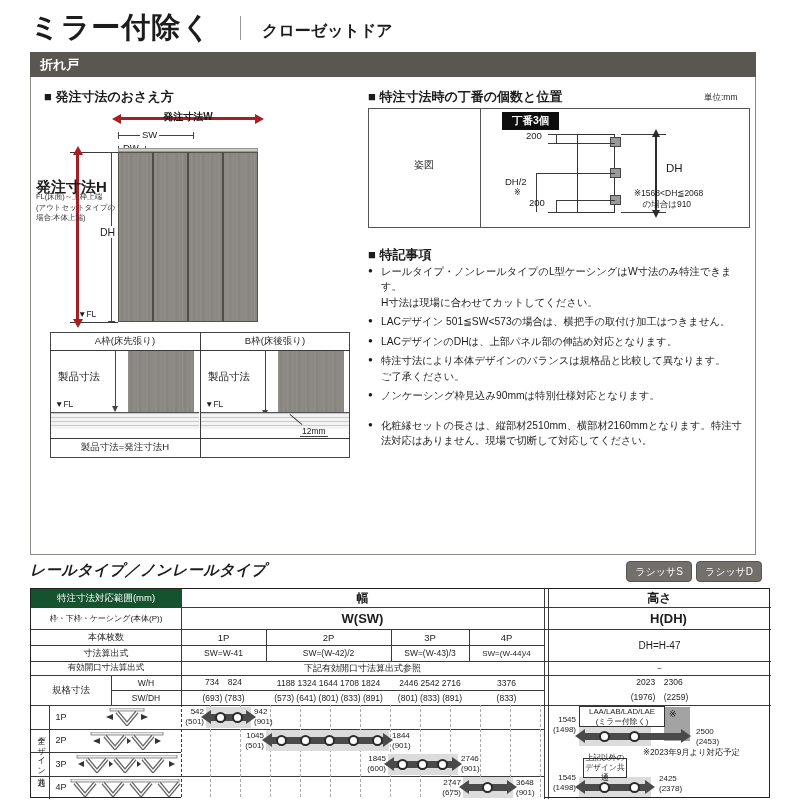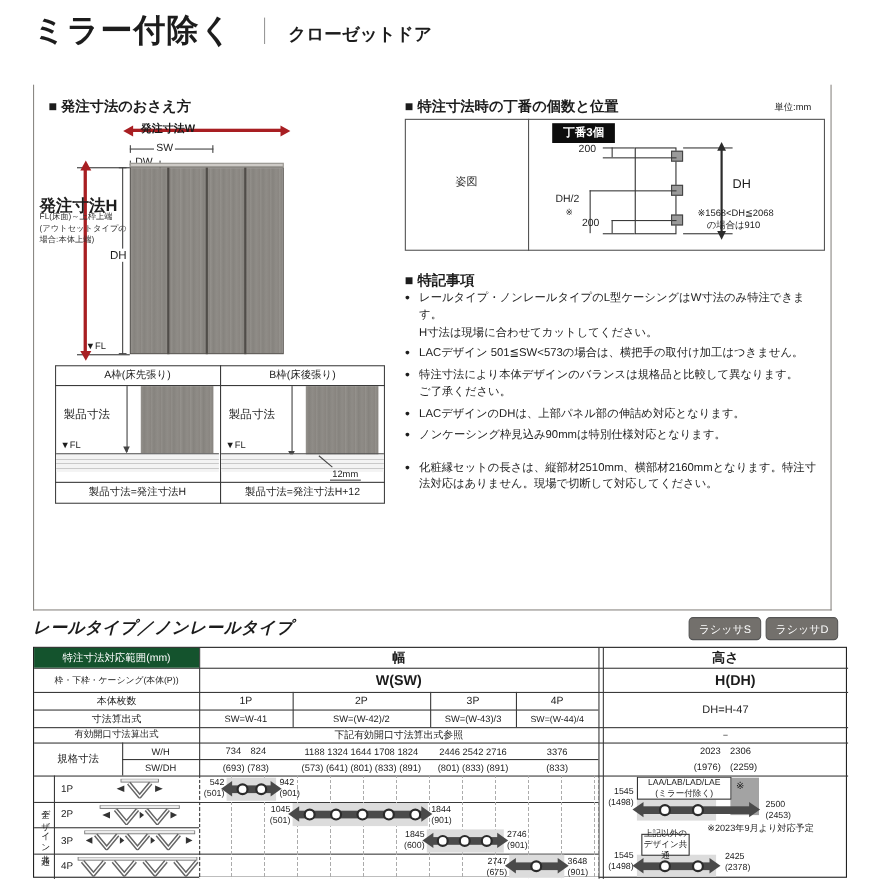--- a/index.html
+++ b/index.html
@@ -49,27 +49,29 @@
 </style>
 </head>
 <body>
 
 <div id="page">
 
   <div class="abs" style="left:30px;top:8px;font-size:29px;font-weight:bold;letter-spacing:1px;">ミラー付除く</div>
   <div class="abs" style="left:240px;top:16px;width:1px;height:24px;background:#999;"></div>
   <div class="abs" style="left:262px;top:21px;font-size:16px;font-weight:bold;">クローゼットドア</div>
 
+  <div class="abs" style="left:30px;top:52px;width:726px;height:25px;background:#5a5651;color:#fff;
+       font-size:13px;font-weight:bold;line-height:25px;padding-left:10px;box-sizing:border-box;">折れ戸</div>
 
   <div class="abs" style="left:30px;top:77px;width:726px;height:478px;border:1.5px solid #8b8884;border-top:0;box-sizing:border-box;"></div>
 
   <div class="abs" style="left:44px;top:88px;font-size:13px;font-weight:bold;">■ 発注寸法のおさえ方</div>
 
   <div class="ra-h" style="left:120px;top:117px;width:136px;"></div>
-  <div class="abs" style="left:128px;top:110px;width:120px;font-size:10px;font-weight:bold;">発注寸法W</div>
+  <div class="abs" style="left:128px;top:110px;width:120px;text-align:center;font-size:10px;font-weight:bold;">発注寸法W</div>
 
   <div class="dim" style="left:118px;top:135px;width:76px;"></div>
   <div class="abs whitelabel" style="left:140px;top:129px;font-size:9.5px;">SW</div>
   <div class="dim" style="left:118px;top:149px;width:28px;"></div>
   <div class="abs whitelabel" style="left:121px;top:142px;font-size:9.5px;">DW</div>
 
   <div class="abs grain" style="left:118px;top:152px;width:140px;height:170px;border:1px solid #55524d;box-sizing:border-box;"></div>
   <div class="abs" style="left:152px;top:152px;width:2px;height:170px;background:#504d49;"></div>
   <div class="abs" style="left:187px;top:152px;width:2px;height:170px;background:#504d49;"></div>
   <div class="abs" style="left:222px;top:152px;width:2px;height:170px;background:#504d49;"></div>
@@ -104,21 +106,20 @@
 
   <div class="hl" style="left:51px;top:412px;width:148px;background:#555;"></div>
   <div class="abs floor" style="left:51px;top:413px;width:148px;height:16px;"></div>
   <div class="hl" style="left:201px;top:412px;width:148px;background:#555;"></div>
   <div class="abs floor" style="left:201px;top:413px;width:148px;height:16px;"></div>
   <div class="abs" style="left:288px;top:419px;width:16px;height:1px;background:#444;transform:rotate(40deg);"></div>
   <div class="abs" style="left:300px;top:426px;font-size:8.5px;border-bottom:1px solid #444;padding:0 2px;">12mm</div>
 
   <div class="hl" style="left:50px;top:438px;width:300px;"></div>
   <div class="abs c" style="left:50px;top:438px;width:150px;height:19px;font-size:9.5px;">製品寸法=発注寸法H</div>
-  <div class="abs c" style="left:200px;top:438px;width:150px;height:19px;font-size:9.5px;">製品寸法=発注寸法H+12</div>
 
   <div class="abs" style="left:368px;top:88px;font-size:13px;font-weight:bold;">■ 特注寸法時の丁番の個数と位置</div>
   <div class="abs" style="left:704px;top:92px;font-size:8.5px;">単位:mm</div>
 
   <div class="abs" style="left:368px;top:108px;width:382px;height:120px;border:1.5px solid #555;box-sizing:border-box;"></div>
   <div class="vl" style="left:480px;top:108px;height:120px;background:#555;"></div>
   <div class="abs c" style="left:368px;top:158px;width:112px;height:14px;font-size:10px;">姿図</div>
   <div class="abs" style="left:502px;top:112px;background:#0d0d0d;color:#fff;font-size:10.5px;font-weight:bold;padding:2px 10px;">丁番3個</div>
 
   <div class="abs" style="left:577px;top:134px;width:38px;height:79px;border:1px solid #333;box-sizing:border-box;"></div>
@@ -146,23 +147,23 @@
   <div class="ba-v" style="left:655px;top:136px;height:75px;"></div>
   <div class="abs" style="left:666px;top:162px;font-size:11.5px;">DH</div>
   <div class="abs pre" style="left:634px;top:188px;font-size:8.5px;line-height:1.35;">※1568&lt;DH≦2068
 　の場合は910</div>
 
   <div class="abs" style="left:368px;top:246px;font-size:13px;font-weight:bold;">■ 特記事項</div>
   <div class="abs" style="left:368px;top:264px;width:382px;">
     <div class="note-item pre">レールタイプ・ノンレールタイプのL型ケーシングはW寸法のみ特注できます。
 H寸法は現場に合わせてカットしてください。</div>
     <div class="note-item pre">LACデザイン 501≦SW&lt;573の場合は、横把手の取付け加工はつきません。</div>
+    <div class="note-item pre">LACデザインのDHは、上部パネル部の伸詰め対応となります。</div>
     <div class="note-item pre">特注寸法により本体デザインのバランスは規格品と比較して異なります。
 ご了承ください。</div>
-    <div class="note-item pre">LACデザインのDHは、上部パネル部の伸詰め対応となります。</div>
     <div class="note-item pre">ノンケーシング枠見込み90mmは特別仕様対応となります。</div>
     <div class="note-item pre" style="margin-top:14px;">化粧縁セットの長さは、縦部材2510mm、横部材2160mmとなります。特注寸法対応はありません。現場で切断して対応してください。</div>
   </div>
 
   <div class="abs" style="left:30px;top:561px;font-size:15px;font-weight:bold;font-style:italic;letter-spacing:0.5px;">レールタイプ／ノンレールタイプ</div>
   <div class="badge" style="left:626px;top:561px;">ラシッサS</div>
   <div class="badge" style="left:696px;top:561px;">ラシッサD</div>
 
   <div class="abs" style="left:30px;top:588px;width:740px;height:210px;border:1.5px solid #222;box-sizing:border-box;background:#fff;">
 

